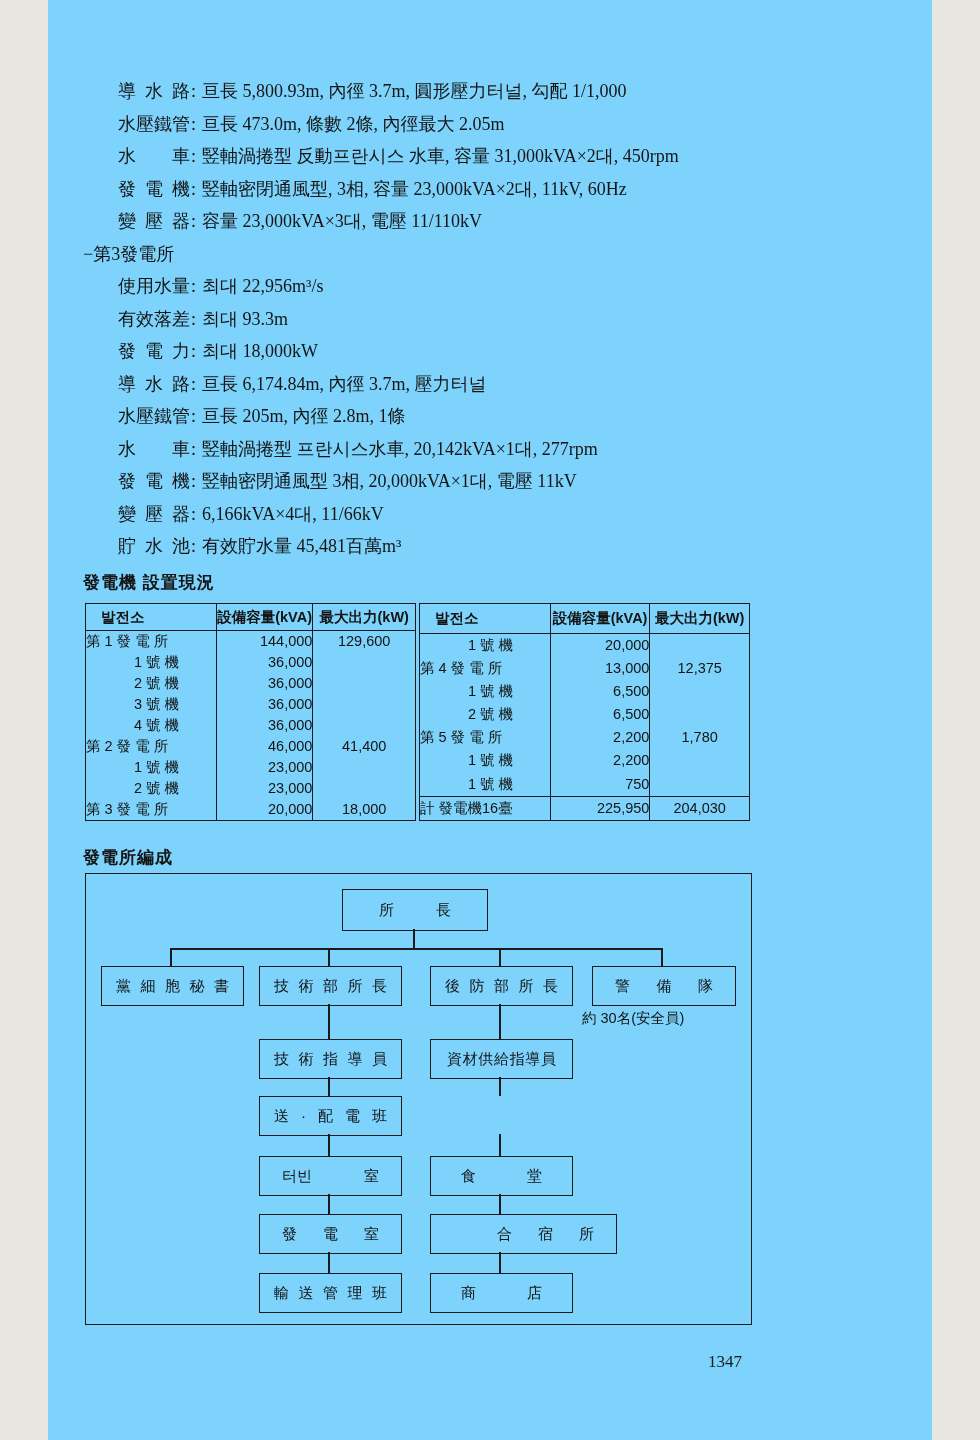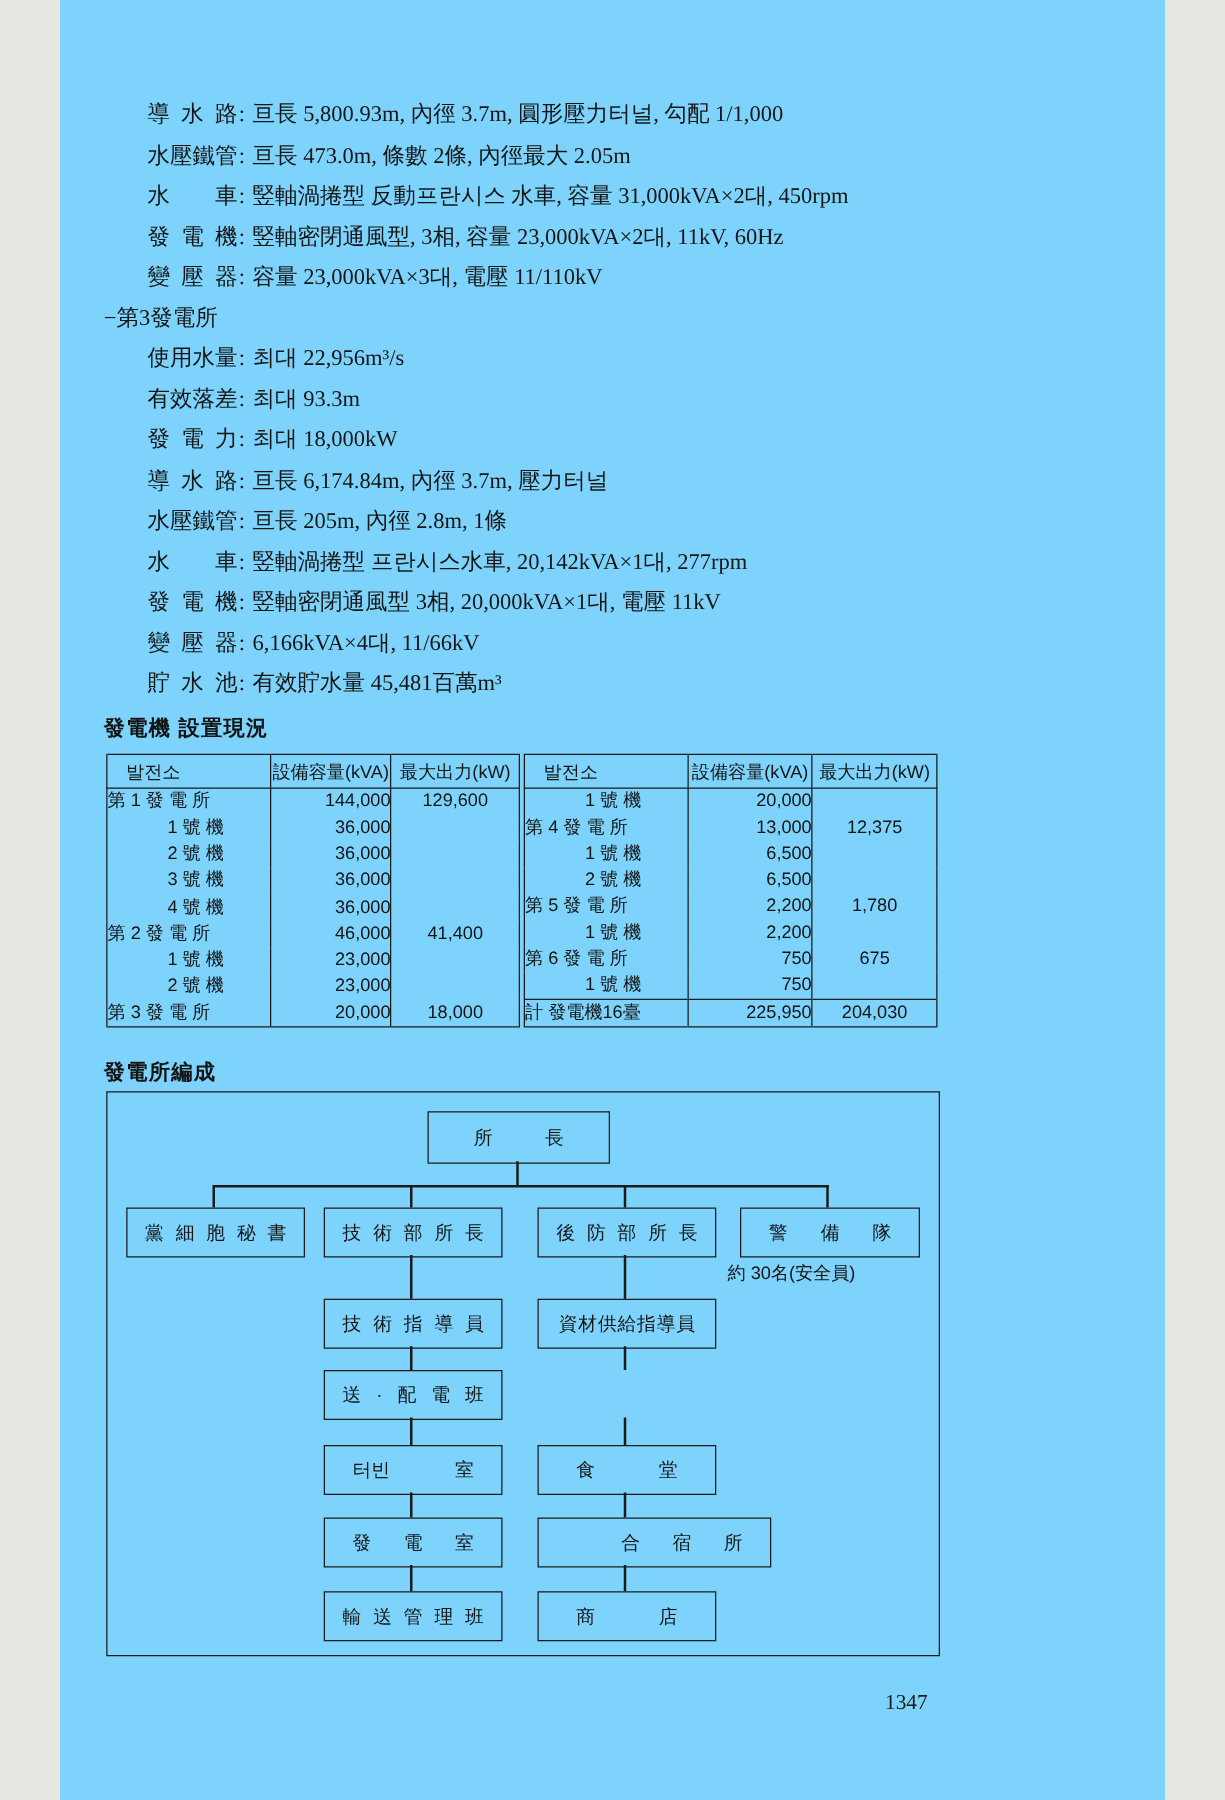--- a/index.html
+++ b/index.html
@@ -27,21 +27,21 @@
     position:absolute; left:35px;
     font-family:"Liberation Sans","DejaVu Sans",sans-serif;
     font-size:17px; font-weight:bold; color:#141414; letter-spacing:1px;
   }
 
   
   .gen-wrap { position:absolute; left:37px; top:603px; width:665px; display:flex; gap:3px;
     font-family:"Liberation Sans","DejaVu Sans",sans-serif; font-size:14.5px; color:#141414; }
   table.gen { border-collapse:collapse; table-layout:fixed; border:1.7px solid #1a1a1a; }
   table.gen th, table.gen td { border-left:1.2px solid #1a1a1a; border-right:1.2px solid #1a1a1a; padding:0; }
-  table.gen th { height:26px; border-bottom:1.6px solid #1a1a1a; font-weight:normal; text-align:center; }
+  table.gen th { height:26px; border-bottom:1.6px solid #1a1a1a; font-weight:bold; text-align:center; }
   table.gen td { height:21px; line-height:21px; white-space:nowrap; overflow:hidden; }
   .hdr-name-span { display:inline-block; width:100px; text-align:justify; text-align-last:justify; }
   td.n { text-align:left; padding-left:12px; }
   td.n.machine { padding-left:48px; }
   td.v { text-align:right; padding-right:24px; }
   td.c { text-align:center; }
   tr.sum td { border-top:1.6px solid #1a1a1a; }
 
   
   .org {
@@ -213,25 +213,20 @@
         <td class="n plant">第 5 發 電 所</td>
         <td class="v">2,200</td>
         <td class="c">1,780</td>
       </tr>
       <tr>
         <td class="n machine">1 號 機</td>
         <td class="v">2,200</td>
         <td class="c"></td>
       </tr>
       <tr>
-        <td class="n plant">第 6 發 電 所</td>
-        <td class="v">750</td>
-        <td class="c">675</td>
-      </tr>
-      <tr>
         <td class="n machine">1 號 機</td>
         <td class="v">750</td>
         <td class="c"></td>
       </tr>
       <tr class="sum">
         <td class="n plant">計 發電機16臺</td>
         <td class="v">225,950</td>
         <td class="c">204,030</td>
       </tr>
     </tbody>

